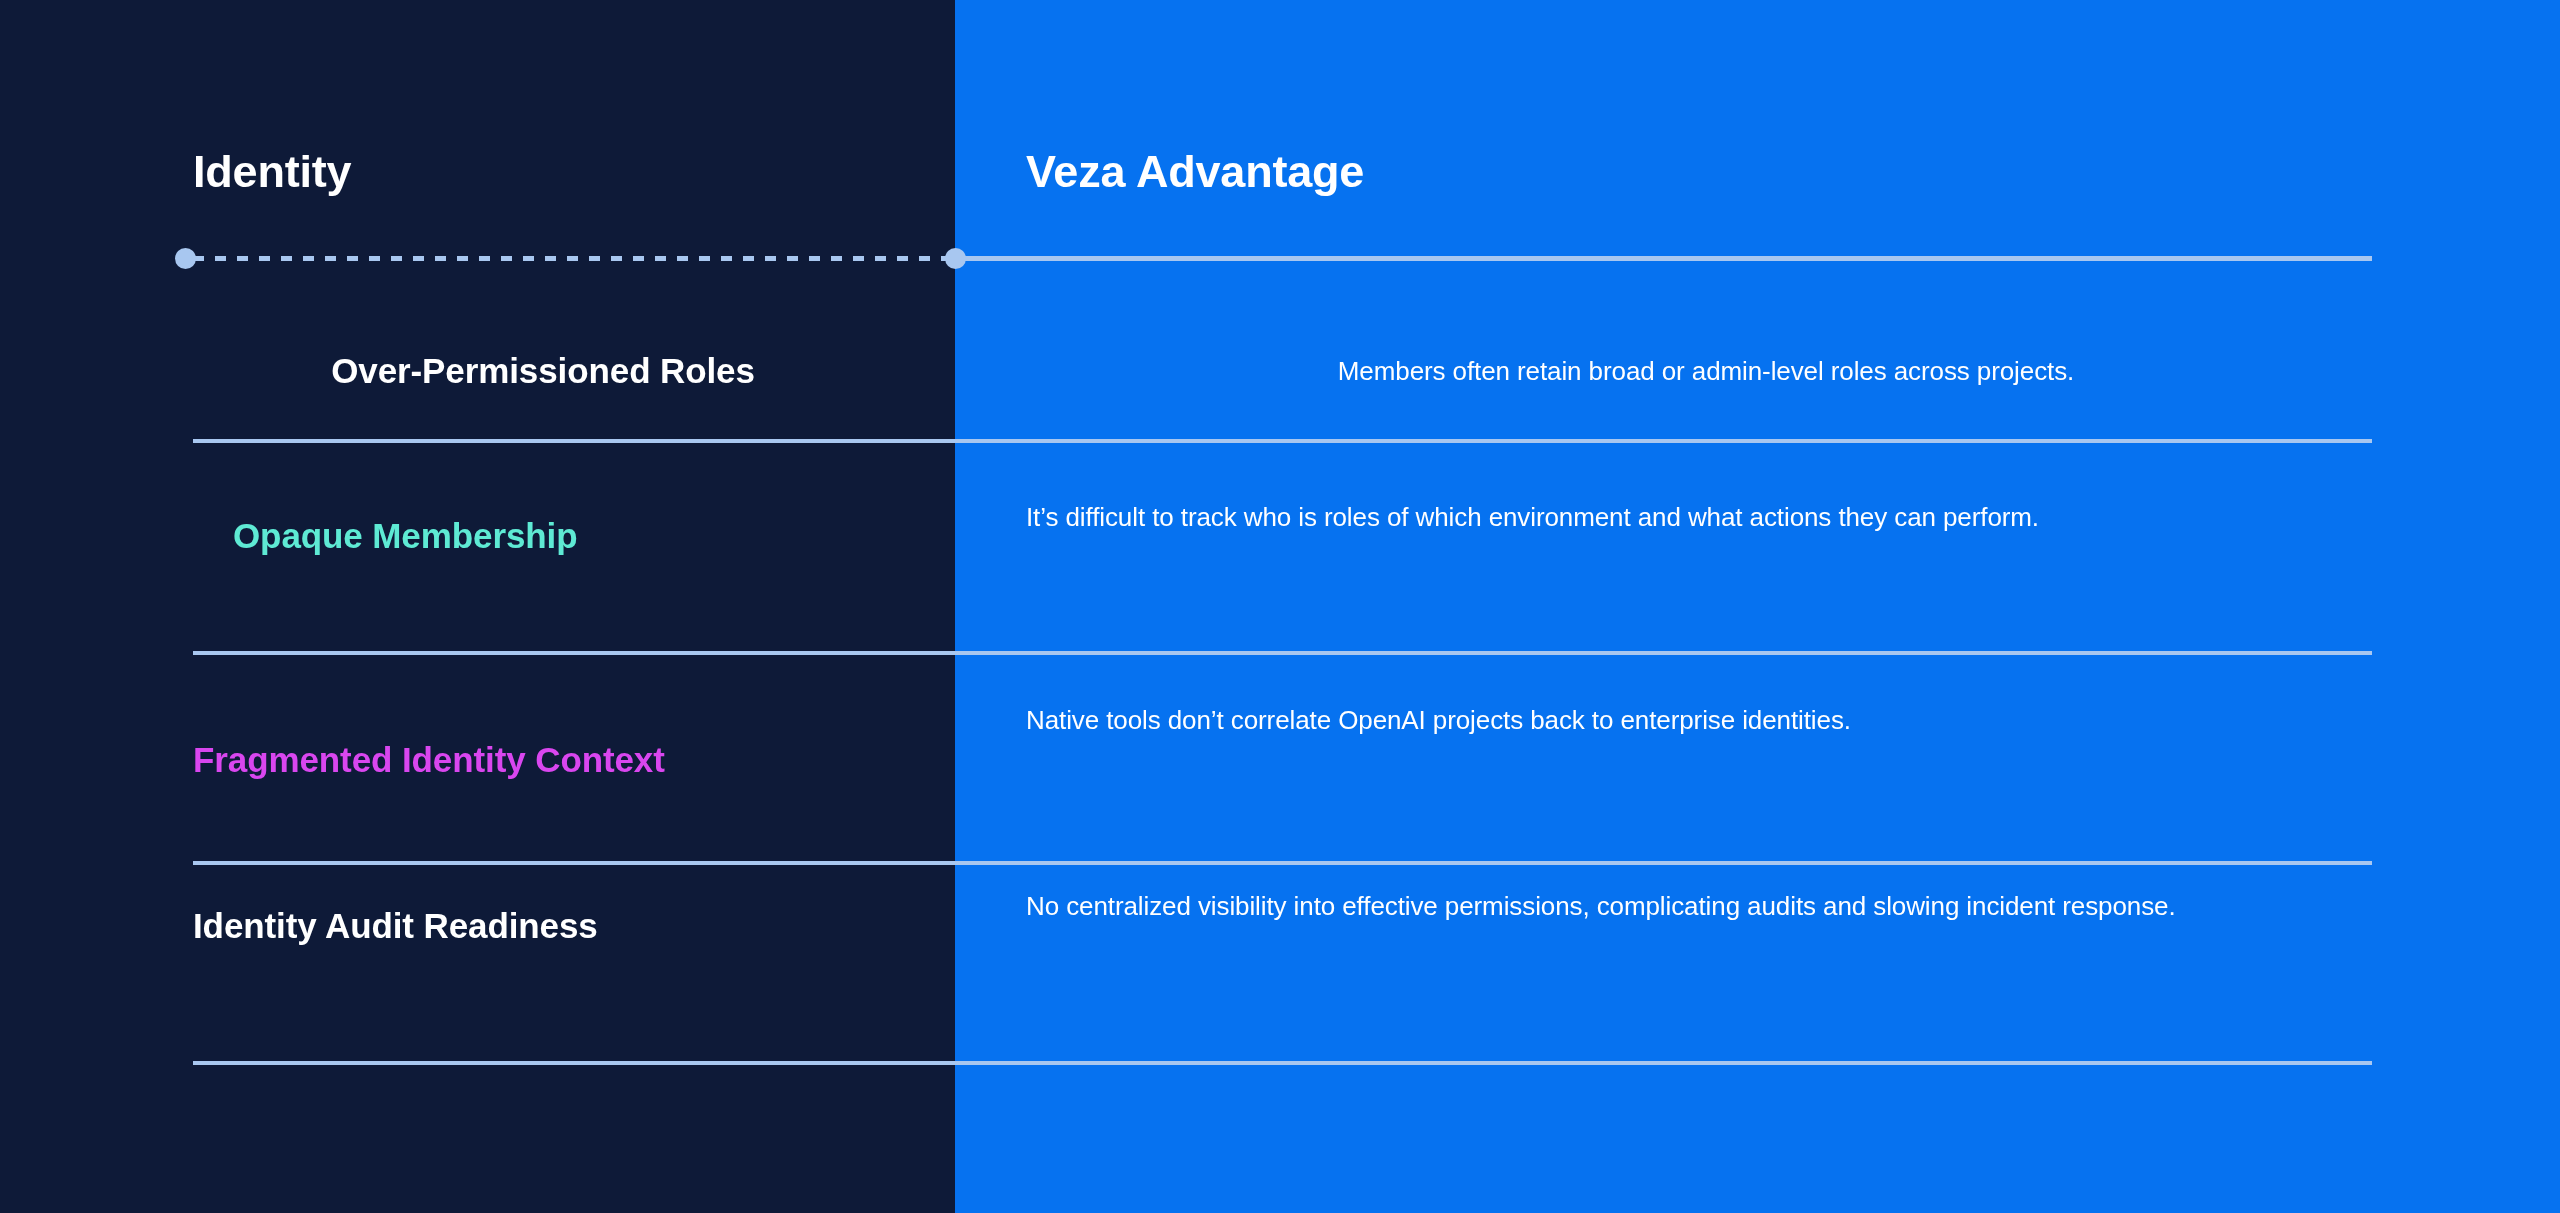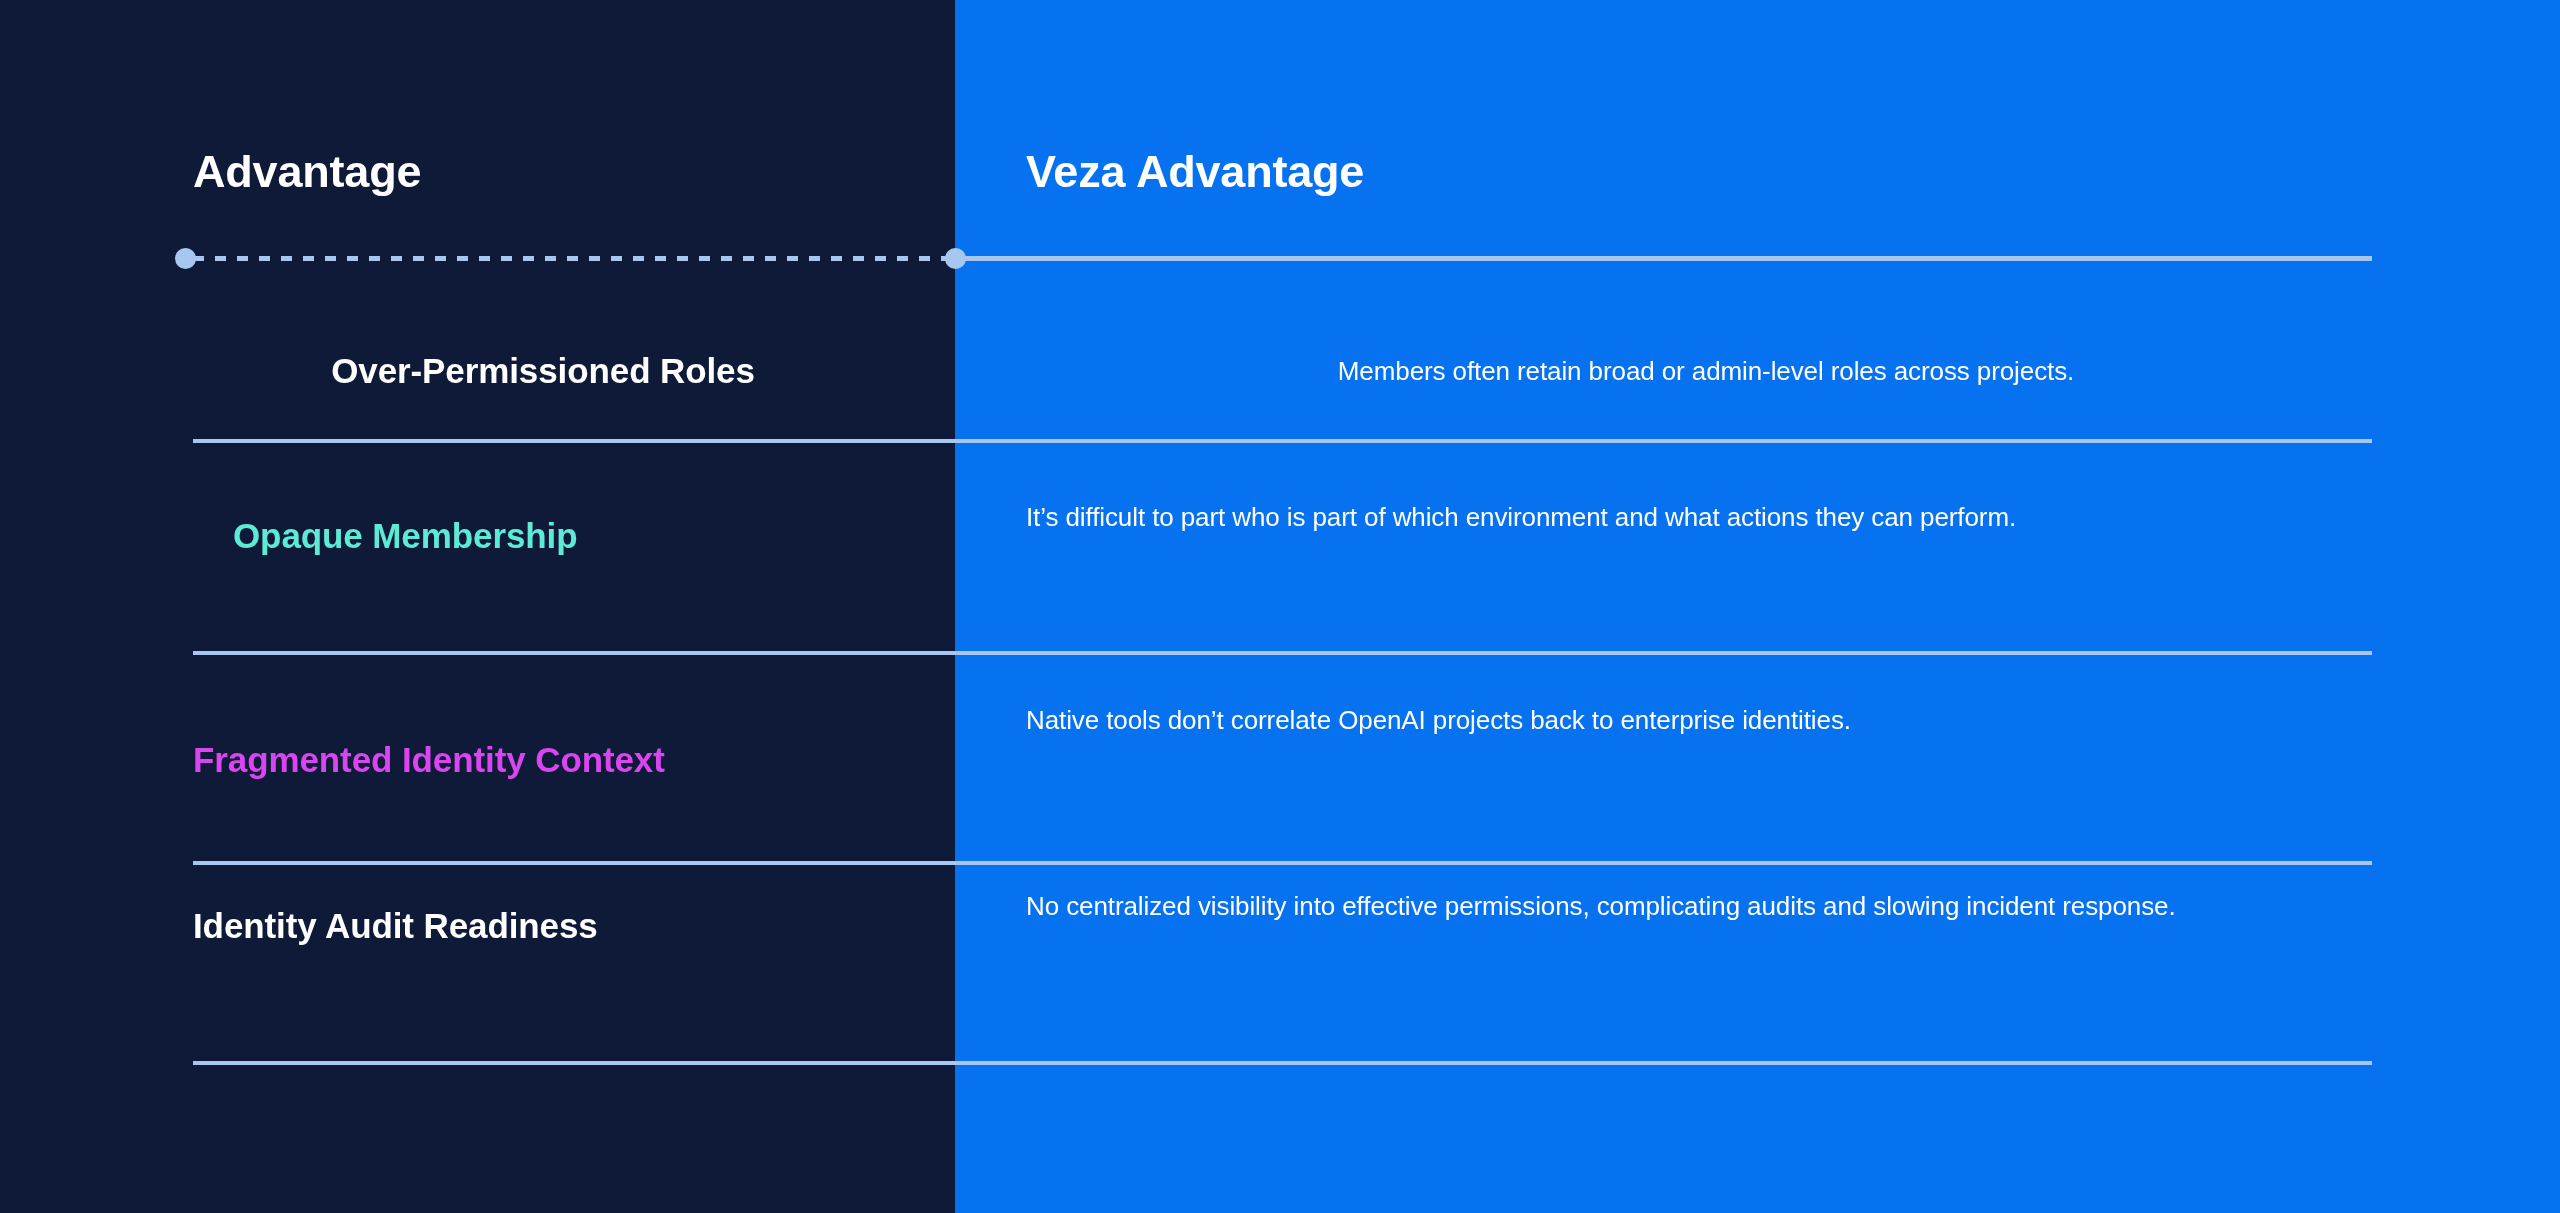--- a/index.html
+++ b/index.html
@@ -127,39 +127,39 @@
   #row-3 .row-rule  { top: 1061px; }
 </style>
 </head>
 <body>
 
 <div id="root">
 
   <div class="panel-left" style="background: rgb(14, 26, 56);"></div>
   <div class="panel-right" style="background: rgb(6, 114, 240);"></div>
 
-  <div class="hdr hdr-left" style="color: rgb(255, 255, 255);">Advantage</div>
+  <div class="hdr hdr-left" style="color: rgb(255, 255, 255);">Identity</div>
   <div class="hdr hdr-right" style="color: #ffffff;">Veza Advantage</div>
 
   <div class="connector">
     <div class="conn-dashed" style="background-image: repeating-linear-gradient(to right, rgb(168, 199, 240) 0px, rgb(168, 199, 240) 11px, rgba(0, 0, 0, 0) 11px, rgba(0, 0, 0, 0) 22px);"></div>
     <div class="conn-solid" style="background: rgb(168, 199, 240);"></div>
     <div class="conn-dot start" style="background: rgb(168, 199, 240);"></div>
     <div class="conn-dot join" style="background: rgb(168, 199, 240);"></div>
   </div>
 
   <div class="row" id="row-0">
     <div class="row-title" style="color: rgb(255, 255, 255);">Over-Permissioned Roles</div>
     <div class="row-desc" style="color: rgb(255, 255, 255);">Members often retain broad or admin-level roles across projects.</div>
     <div class="row-rule" style="background: rgb(168, 199, 240);"></div>
   </div>
 
   <div class="row" id="row-1">
     <div class="row-title" style="color: #5eead4; margin-left: 40px;">Opaque Membership</div>
-    <div class="row-desc" style="color: rgb(255, 255, 255);">It’s difficult to part who is part of which environment and what actions they can perform.</div>
+    <div class="row-desc" style="color: rgb(255, 255, 255);">It’s difficult to track who is roles of which environment and what actions they can perform.</div>
     <div class="row-rule" style="background: rgb(168, 199, 240);"></div>
   </div>
 
   <div class="row" id="row-2">
     <div class="row-title" style="color: #d946ef; margin-top: 40px;">Fragmented Identity Context</div>
     <div class="row-desc" style="color: rgb(255, 255, 255);">Native tools don’t correlate OpenAI projects back to enterprise identities.</div>
     <div class="row-rule" style="background: rgb(168, 199, 240);"></div>
   </div>
 
   <div class="row" id="row-3">

